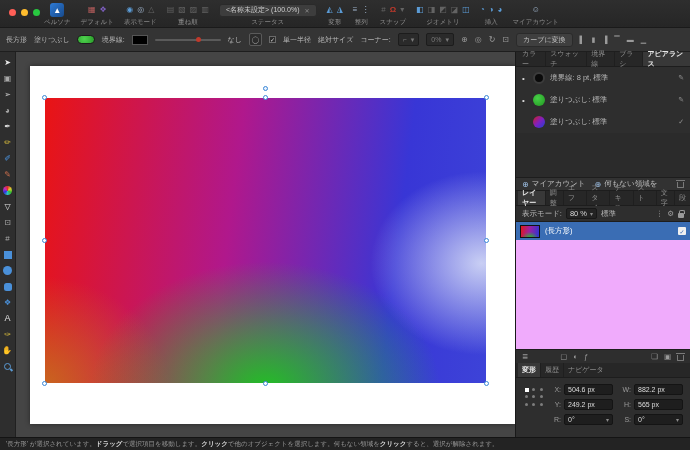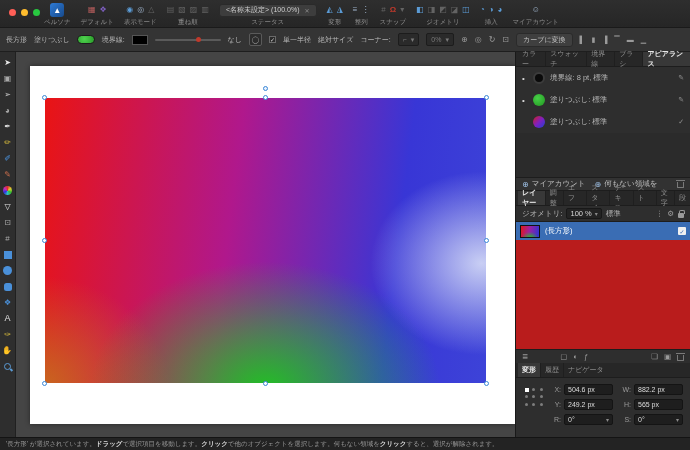--- a/index.html
+++ b/index.html
@@ -98,21 +98,21 @@
   .trash { width:7px; height:6px; border:1px solid #7a7a7a; border-top:none;
            border-radius:0 0 1px 1px; position:relative; margin-left:auto; margin-top:2px; }
   .trash::before { content:""; position:absolute; top:-2px; left:-2px; right:-2px; height:1px; background:#7a7a7a; }
   .opacity-row { height:16px; display:flex; align-items:center; gap:4px; padding:0 6px; background:#2e2e2e;
                  border-bottom:1px solid #1d1d1d; }
   .op-box { background:#232323; border:1px solid #181818; border-radius:2px; padding:0 3px; height:11px;
             display:flex; align-items:center; gap:3px; color:#d8d8d8; }
   .padlock { width:6px; height:5px; background:#9a9a9a; border-radius:1px; position:relative; margin-top:3px; }
   .padlock::before { content:""; position:absolute; top:-3px; left:1px; width:4px; height:3px;
                      border:1px solid #9a9a9a; border-bottom:none; border-radius:2px 2px 0 0; }
-  .layerlist { flex:1; background:#b91c1c; }
+  .layerlist { flex:1; background:#f0abfc; }
   .layer-row { height:18px; display:flex; align-items:center; gap:5px; padding:0 4px; background:#3a6db4; color:#fff; }
   .thumb { width:20px; height:13px; border:1px solid #111;
     background: radial-gradient(60% 70% at 50% 105%, rgba(30,200,30,.95), rgba(30,200,30,0) 75%),
                 linear-gradient(100deg,#e01919, #a020a0 45%, #2a35d5); }
   .lr-check { margin-left:auto; width:8px; height:8px; background:#f0f0f0; border-radius:1px; color:#2a5fae;
               font-size:6px; display:flex; align-items:center; justify-content:center; }
   .panel-footer { height:14px; display:flex; align-items:center; gap:6px; padding:0 6px; background:#2e2e2e;
                   border-top:1px solid #1d1d1d; color:#8f8f8f; font-size:8px; }
   .pf-ic { font-size:7.5px; color:#9a9a9a; line-height:1; }
   .tf-body { height:59px; background:#2e2e2e; display:flex; gap:7px; padding:6px 7px 0 7px; font-size:7px; }
@@ -379,23 +379,23 @@
         <span class="tab">調整</span>
         <span class="tab">エフェ</span>
         <span class="tab">スタイ</span>
         <span class="tab">テキス</span>
         <span class="tab">ストッ</span>
         <span class="tab">文字</span>
         <span class="tab">段</span>
       </div>
 
       <div class="opacity-row">
-        <span>ジオメトリ:</span>
+        <span>表示モード:</span>
         <span class="op-box">
-          <span>100 %</span>
+          <span>80 %</span>
           <span class="tf-caret">▾</span>
         </span>
         <span>標準</span>
         <span style="margin-left:auto" class="pf-ic">⋮</span>
         <span class="pf-ic">⚙</span>
         <span class="padlock"></span>
       </div>
 
       <div class="layerlist">
         <div class="layer-row">

